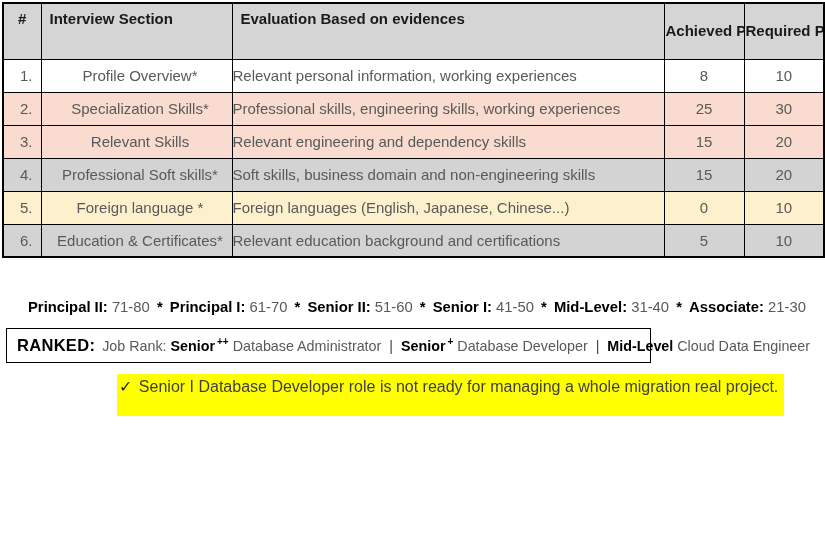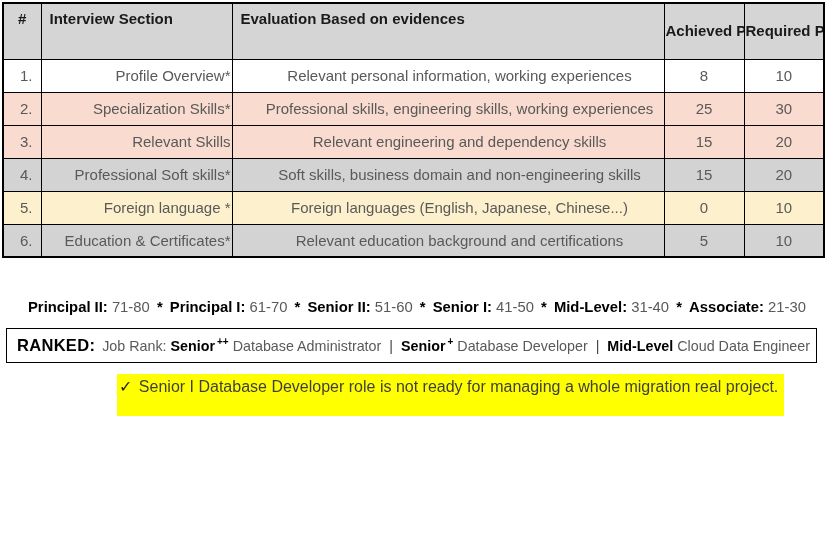--- a/index.html
+++ b/index.html
@@ -30,22 +30,22 @@
     height: 56px;
     vertical-align: top;
     padding-top: 6px;
   }
   th.h-num { text-align: center; }
   th.h-section, th.h-eval { text-align: left; padding-left: 8px; }
   th.h-pts { vertical-align: middle; text-align: center; padding-top: 0; white-space: normal; line-height: 1.45; }
 
   tbody td { font-size: 15px; color: #595959; height: 33px; vertical-align: middle; }
   td.c-num { text-align: right; padding-right: 8px; }
-  td.c-section { text-align: right; padding-left: 8px; }
-  td.c-eval { text-align: center; padding-left: 24px; }
+  td.c-section { text-align: center; padding-left: 8px; }
+  td.c-eval { text-align: left; padding-left: 0; }
   td.c-pts { text-align: center; }
 
   tr.row-white  td { background: #ffffff; }
   tr.row-salmon td { background: #f9dccf; }
   tr.row-gray   td { background: #d3d3d3; }
   tr.row-cream  td { background: #fdf1cd; }
 
   tr.total-row td {
     background: #d9e0ec;
     height: 37px;
@@ -65,21 +65,21 @@
     font-size: 14.8px;
     color: #595959;
     white-space: nowrap;
   }
   .scale-line b { color: #000; }
   .scale-sep { color: #000; font-weight: bold; margin: 0 3px; }
 
   
   .ranked-box {
     margin: 13px 0 0 6px;
-    width: 811px;
+    width: 645px;
     border: 1px solid #000;
     padding: 7px 4px 7px 10px;
     font-size: 14.3px;
     color: #595959;
     white-space: nowrap;
   }
   .ranked-title {
     font-weight: bold;
     color: #000;
     font-size: 16.5px;

